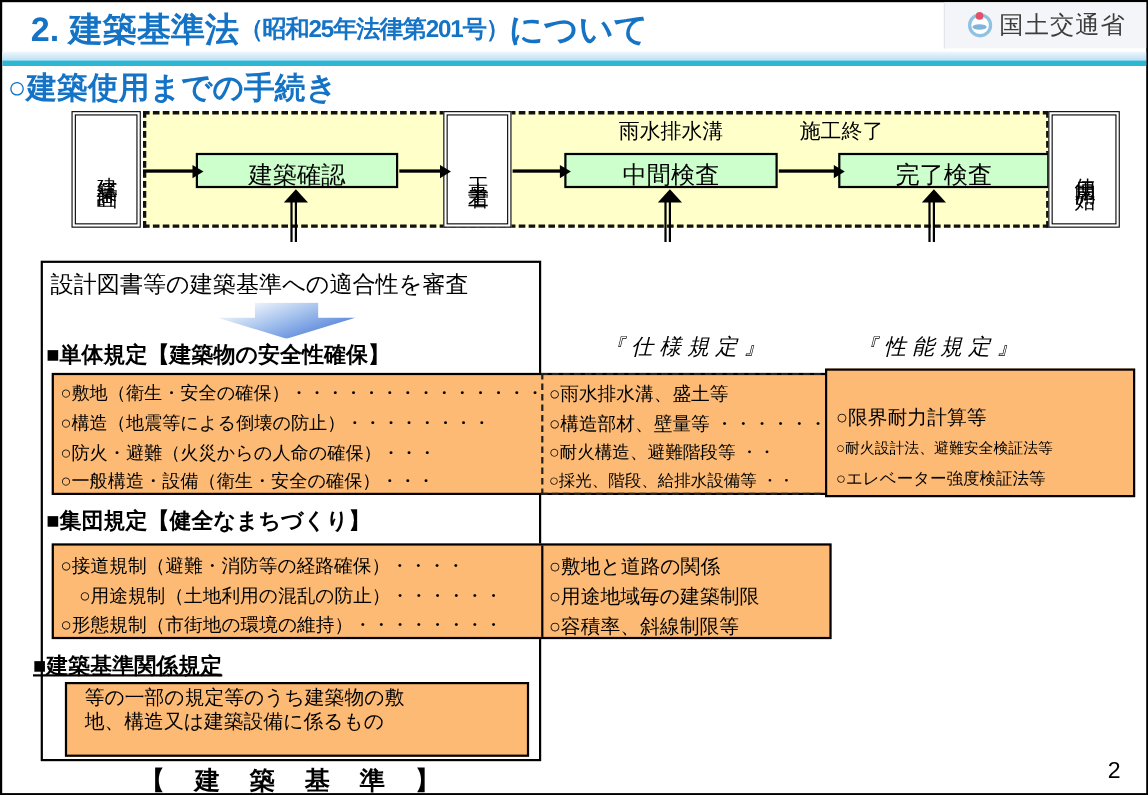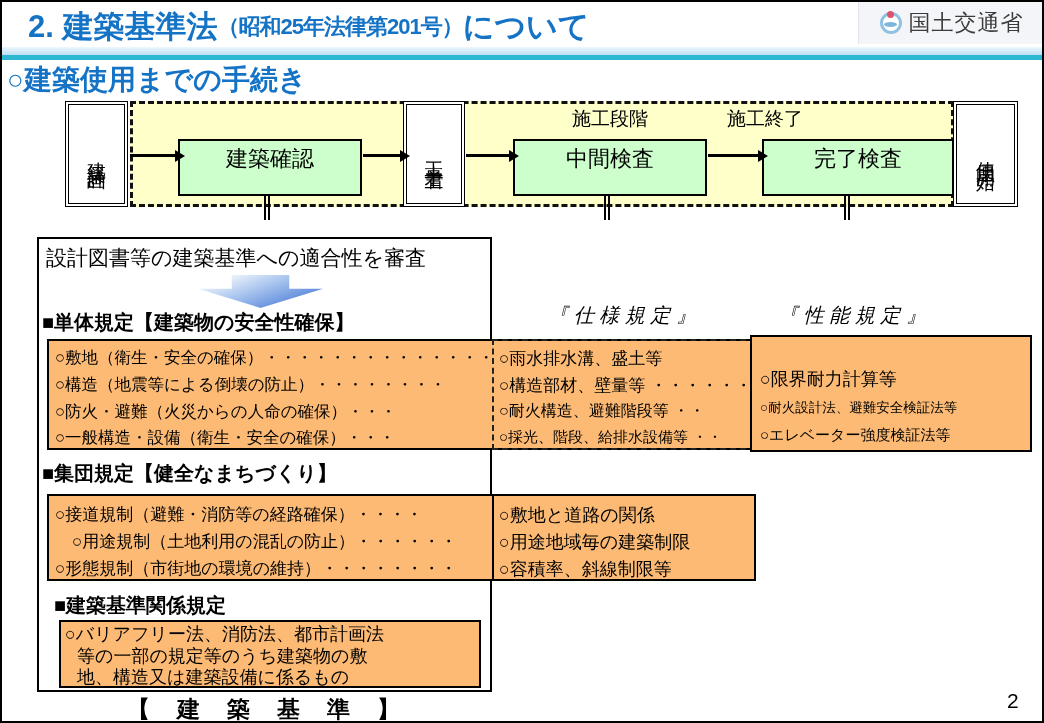--- a/index.html
+++ b/index.html
@@ -26,21 +26,21 @@
   .vbox { background:#fff; border:4px double #000; display:flex; align-items:center; justify-content:center;
           writing-mode:vertical-rl; text-orientation:upright; font-size:19px; letter-spacing:4px; z-index:4; }
   .vbox.plan { left:63px;  top:99px; width:63px; height:106px; }
   .vbox.kouji{ left:401px; top:99px; width:62px; height:106px; }
   .vbox.use  { left:951px; top:99px; width:65px; height:106px; }
   .stage-label { top:104px; font-size:19px; text-align:center; z-index:4; }
   .stage-label.design { left:170px; width:190px;margin-top:40px; }
   .stage-label.sekou  { left:512px; width:192px; }
   .stage-label.owari  { left:668px; width:190px; }
   .greenbox { background:#CCFFCC; border:2px solid #000; text-align:center; font-size:22px;
-              line-height:35px; height:57px; z-index:4; }
+              line-height:35px; height:32px; z-index:4; }
   .greenbox.kakunin { left:176px; top:137px; width:184px; }
   .greenbox.chukan  { left:511px; top:137px; width:194px; }
   .greenbox.kanryo  { left:760px; top:137px; width:192px; }
   .harrow { top:152px; height:0; border-top:3px solid #000; z-index:4; }
   .harrow::after { content:''; position:absolute; right:-9px; top:-7px;
                    border-top:6px solid transparent; border-bottom:6px solid transparent; border-left:10px solid #000; }
   .varrow { width:6px; height:37px; top:181px; border-left:2.5px solid #000; border-right:2.5px solid #000; z-index:3; }
   .varrow::before { content:''; position:absolute; top:-11px; left:-8px;
                     border-left:11px solid transparent; border-right:11px solid transparent; border-bottom:12px solid #000; }
 
@@ -54,21 +54,21 @@
   .down-arrow { left:196px; top:273px; width:125px; height:33px; z-index:6;
                 background:linear-gradient(160deg,#ffffff 8%,#a9c5ee 45%,#3b6fd4 95%);
                 clip-path:polygon(27% 0,73% 0,73% 42%,100% 42%,50% 100%,0 42%,27% 42%); }
   .reg-label { top:300px; font-size:20px; text-align:center; white-space:nowrap; z-index:2;font-style:italic; }
   .reg-label.spec { left:520px; width:200px; }
   .reg-label.perf { left:750px; width:200px; }
 
   .sec-heading { font-size:20px; font-weight:700; white-space:nowrap; z-index:6; }
   .sec-heading.h1 { left:40px; top:307px; }
   .sec-heading.h2 { left:40px; top:458px; }
-  .sec-heading.h3 { left:52px; top:590px; }
+  .sec-heading.h3 { left:28px; top:590px;text-decoration:underline; }
 
   .bluebox { background:#fdba74; border:2px solid #000; z-index:6; }
   .row1 { left:45px; top:337px; width:709px; height:111px; }
   .row2 { left:45px; top:492px; width:709px; height:87px; }
   .boxC { left:748px; top:333px; width:282px; height:117px; }
   .kankei-box { left:57px; top:618px; width:422px; height:68px; padding:2px 4px; font-size:18px; line-height:21.5px; }
   .kankei-box .cont { padding-left:12px; }
   .item { position:absolute; white-space:nowrap; }
   .dashed-overlay { position:absolute; left:443px; top:-2px; width:264px; height:111px;
                     border:2px dashed #222; z-index:7; pointer-events:none; }
@@ -92,21 +92,21 @@
   <div class="abs band-light"></div>
   <div class="abs band-cyan"></div>
   <div class="abs subtitle">○建築使用までの手続き</div>
 
   <div class="abs stage-yellow"></div>
 
   <div class="abs vbox plan">建築計画</div>
   <div class="abs stage-label design">設計段階</div>
   <div class="abs greenbox kakunin">建築確認</div>
   <div class="abs vbox kouji">工事着工</div>
-  <div class="abs stage-label sekou">施工段階</div>
+  <div class="abs stage-label sekou">雨水排水溝</div>
   <div class="abs greenbox chukan">中間検査</div>
   <div class="abs stage-label owari">施工終了</div>
   <div class="abs greenbox kanryo">完了検査</div>
   <div class="abs vbox use">使用開始</div>
 
   <div class="abs harrow" style="left:128px;width:46px;"></div>
   <div class="abs harrow" style="left:361px;width:38px;"></div>
   <div class="abs harrow" style="left:464px;width:44px;"></div>
   <div class="abs harrow" style="left:706px;width:51px;"></div>
 
@@ -146,21 +146,20 @@
     <div class="item" style="left:23px;top:34px;font-size:17px;">○用途規制（土地利用の混乱の防止）・・・・・・</div>
     <div class="item" style="left:6px;top:61px;font-size:17px;">○形態規制（市街地の環境の維持）・・・・・・・・</div>
     <div class="item" style="left:450px;top:7px;font-size:18px;">○敷地と道路の関係</div>
     <div class="item" style="left:450px;top:34px;font-size:18px;">○用途地域毎の建築制限</div>
     <div class="item" style="left:450px;top:61px;font-size:18px;">○容積率、斜線制限等</div>
     <div class="solid-divider"></div>
   </div>
 
   <div class="abs sec-heading h3">■建築基準関係規定</div>
   <div class="abs bluebox kankei-box">
-    <div>○バリアフリー法、消防法、都市計画法</div>
     <div class="cont">等の一部の規定等のうち建築物の敷</div>
     <div class="cont">地、構造又は建築設備に係るもの</div>
   </div>
 
   <div class="abs footer-label">【　建　築　基　準　】</div>
   <div class="abs page-num">2</div>
 
 </div>
 
 </body></html>

